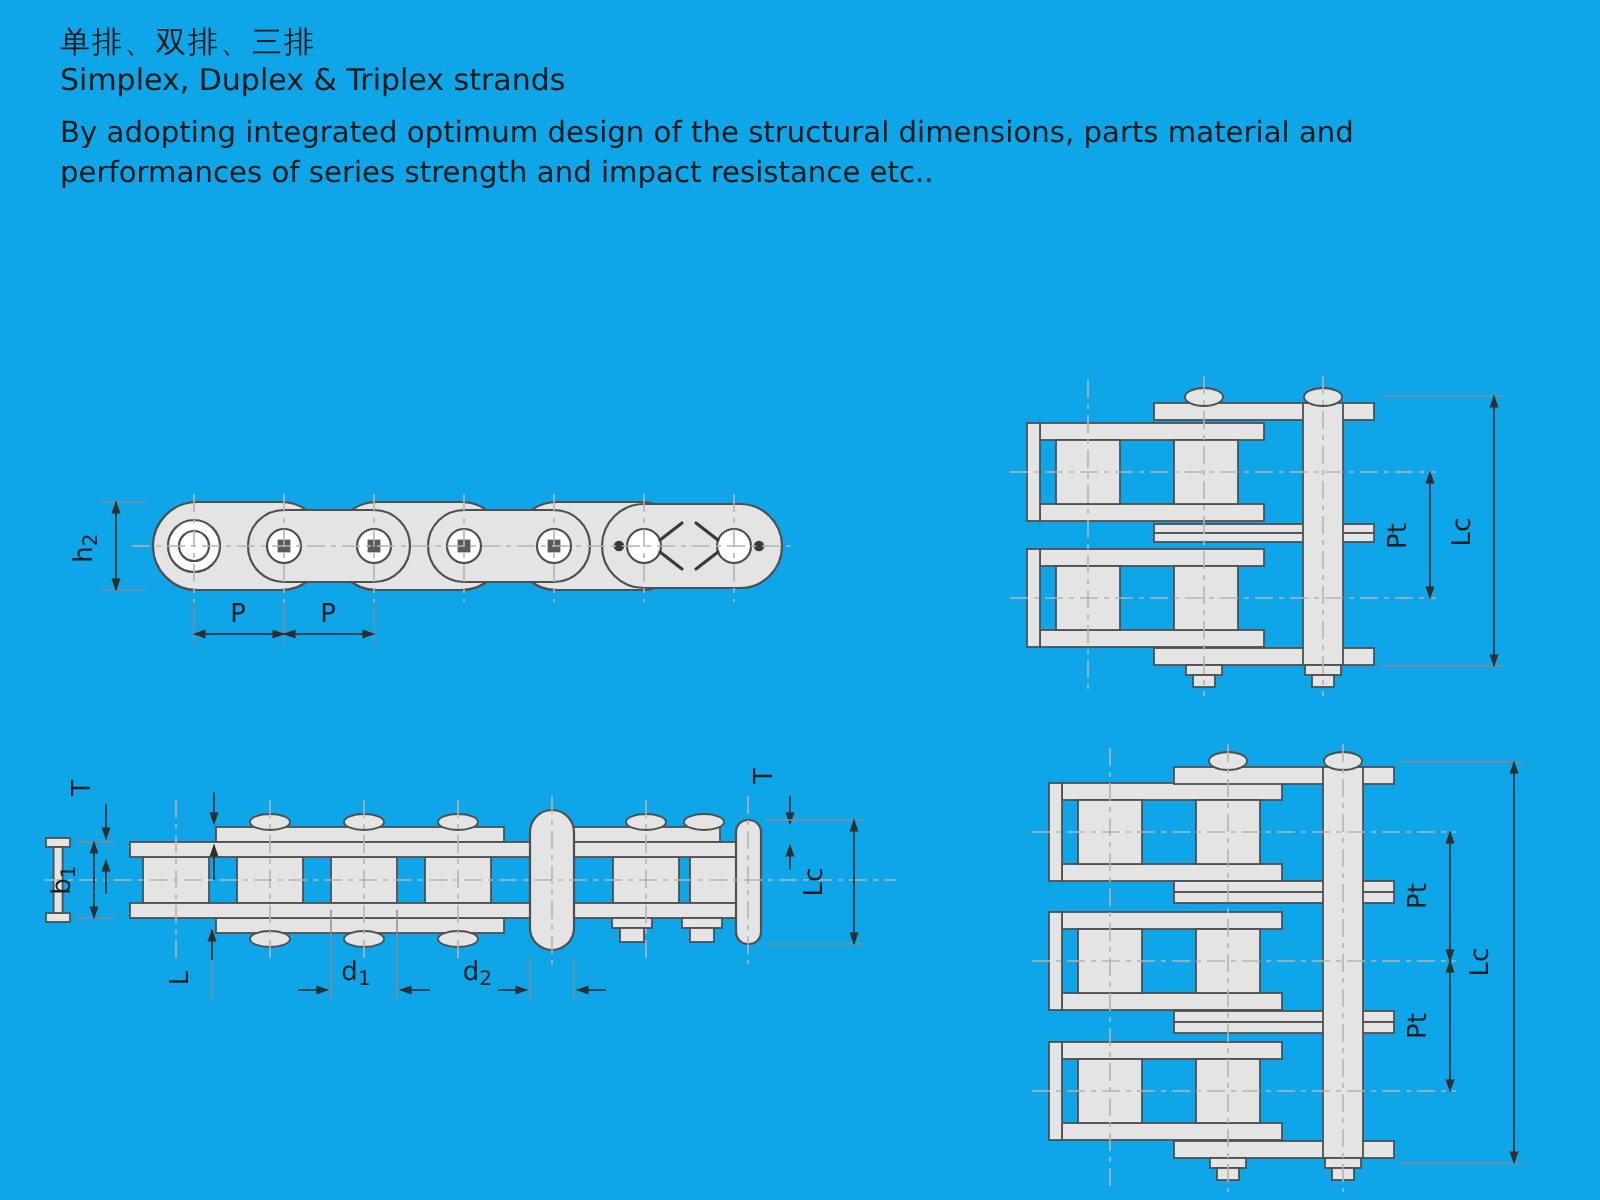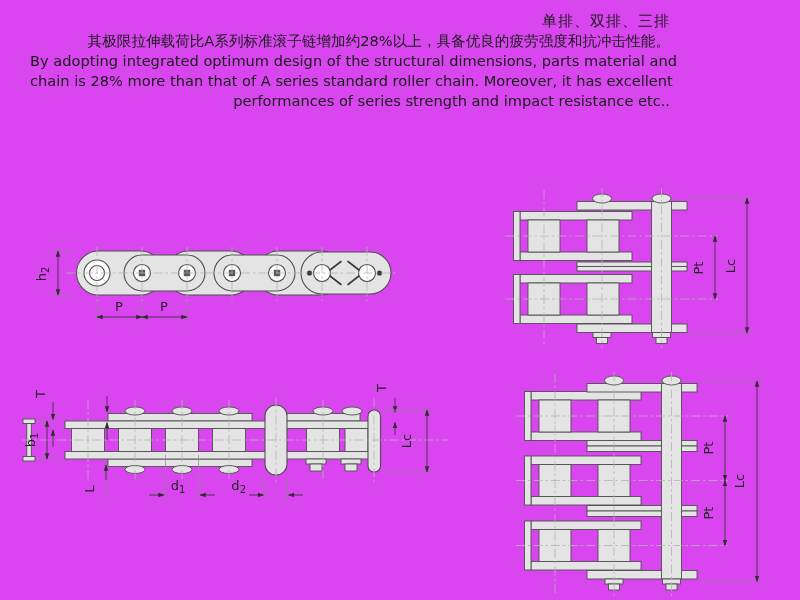--- a/index.html
+++ b/index.html
@@ -1,17 +1,17 @@
 <!DOCTYPE html>
 <html><head>
 <meta charset="utf-8">
 <style>
   html,body{margin:0;padding:0;background:#ffffff;}
-  .canvas{position:relative;width:800px;height:600px;background:#d946ef;overflow:hidden;
-          font-family:"DejaVu Sans","Liberation Sans",sans-serif;color:#1a1a1a;text-align:right;}
+  .canvas{position:relative;width:800px;height:600px;background:#0ea5e9;overflow:hidden;
+          font-family:"DejaVu Sans","Liberation Sans",sans-serif;color:#1a1a1a;}
   .textblock{position:absolute;left:30px;top:12px;width:640px;}
   .title-zh{font-size:15px;line-height:19px;letter-spacing:1px;}
   .title-en{font-size:15px;line-height:19px;margin-bottom:7px;}
   .para div{font-size:14.6px;line-height:20px;white-space:nowrap;}
   svg text{font-family:"DejaVu Sans","Liberation Sans",sans-serif;font-size:13px;fill:#1f1f1f;}
   svg .sub{font-size:10px;}
   .part{fill:#e4e4e4;stroke:#4f4f4f;stroke-width:1.1;}
   .partthin{fill:#e4e4e4;stroke:#4f4f4f;stroke-width:0.9;}
   .hole{fill:#ffffff;stroke:#4f4f4f;stroke-width:1.1;}
   .cl{stroke:#b4b4b4;stroke-width:0.8;fill:none;stroke-dasharray:9 3 2.5 3;}
@@ -19,24 +19,23 @@
   .ext{stroke:#8a8a8a;stroke-width:0.7;fill:none;}
   .cotter{stroke:#3a3a3a;stroke-width:1.6;fill:none;stroke-linecap:round;}
 </style>
 </head>
 <body>
 
 <div class="canvas">
 
   <div class="textblock">
     <div class="title-zh">单排、双排、三排</div>
+    <div class="title-en">Simplex, Duplex &amp; Triplex strands</div>
     <div class="para">
-      <div>其极限拉伸载荷比A系列标准滚子链增加约28%以上，具备优良的疲劳强度和抗冲击性能。</div>
       <div>By adopting integrated optimum design of the structural dimensions, parts material and</div>
-      <div>chain is 28% more than that of A series standard roller chain. Moreover, it has excellent</div>
       <div>performances of series strength and impact resistance etc..</div>
     </div>
   </div>
 
   <svg width="800" height="600" viewBox="0 0 800 600" style="position:absolute;left:0;top:0">
     <defs>
       <marker id="arr" viewBox="0 0 10 10" refX="9" refY="5" markerWidth="8" markerHeight="8" orient="auto-start-reverse">
           <path d="M0,1.5 L10,5 L0,8.5 z" fill="#2e2e2e"></path>
         </marker>
     </defs>

